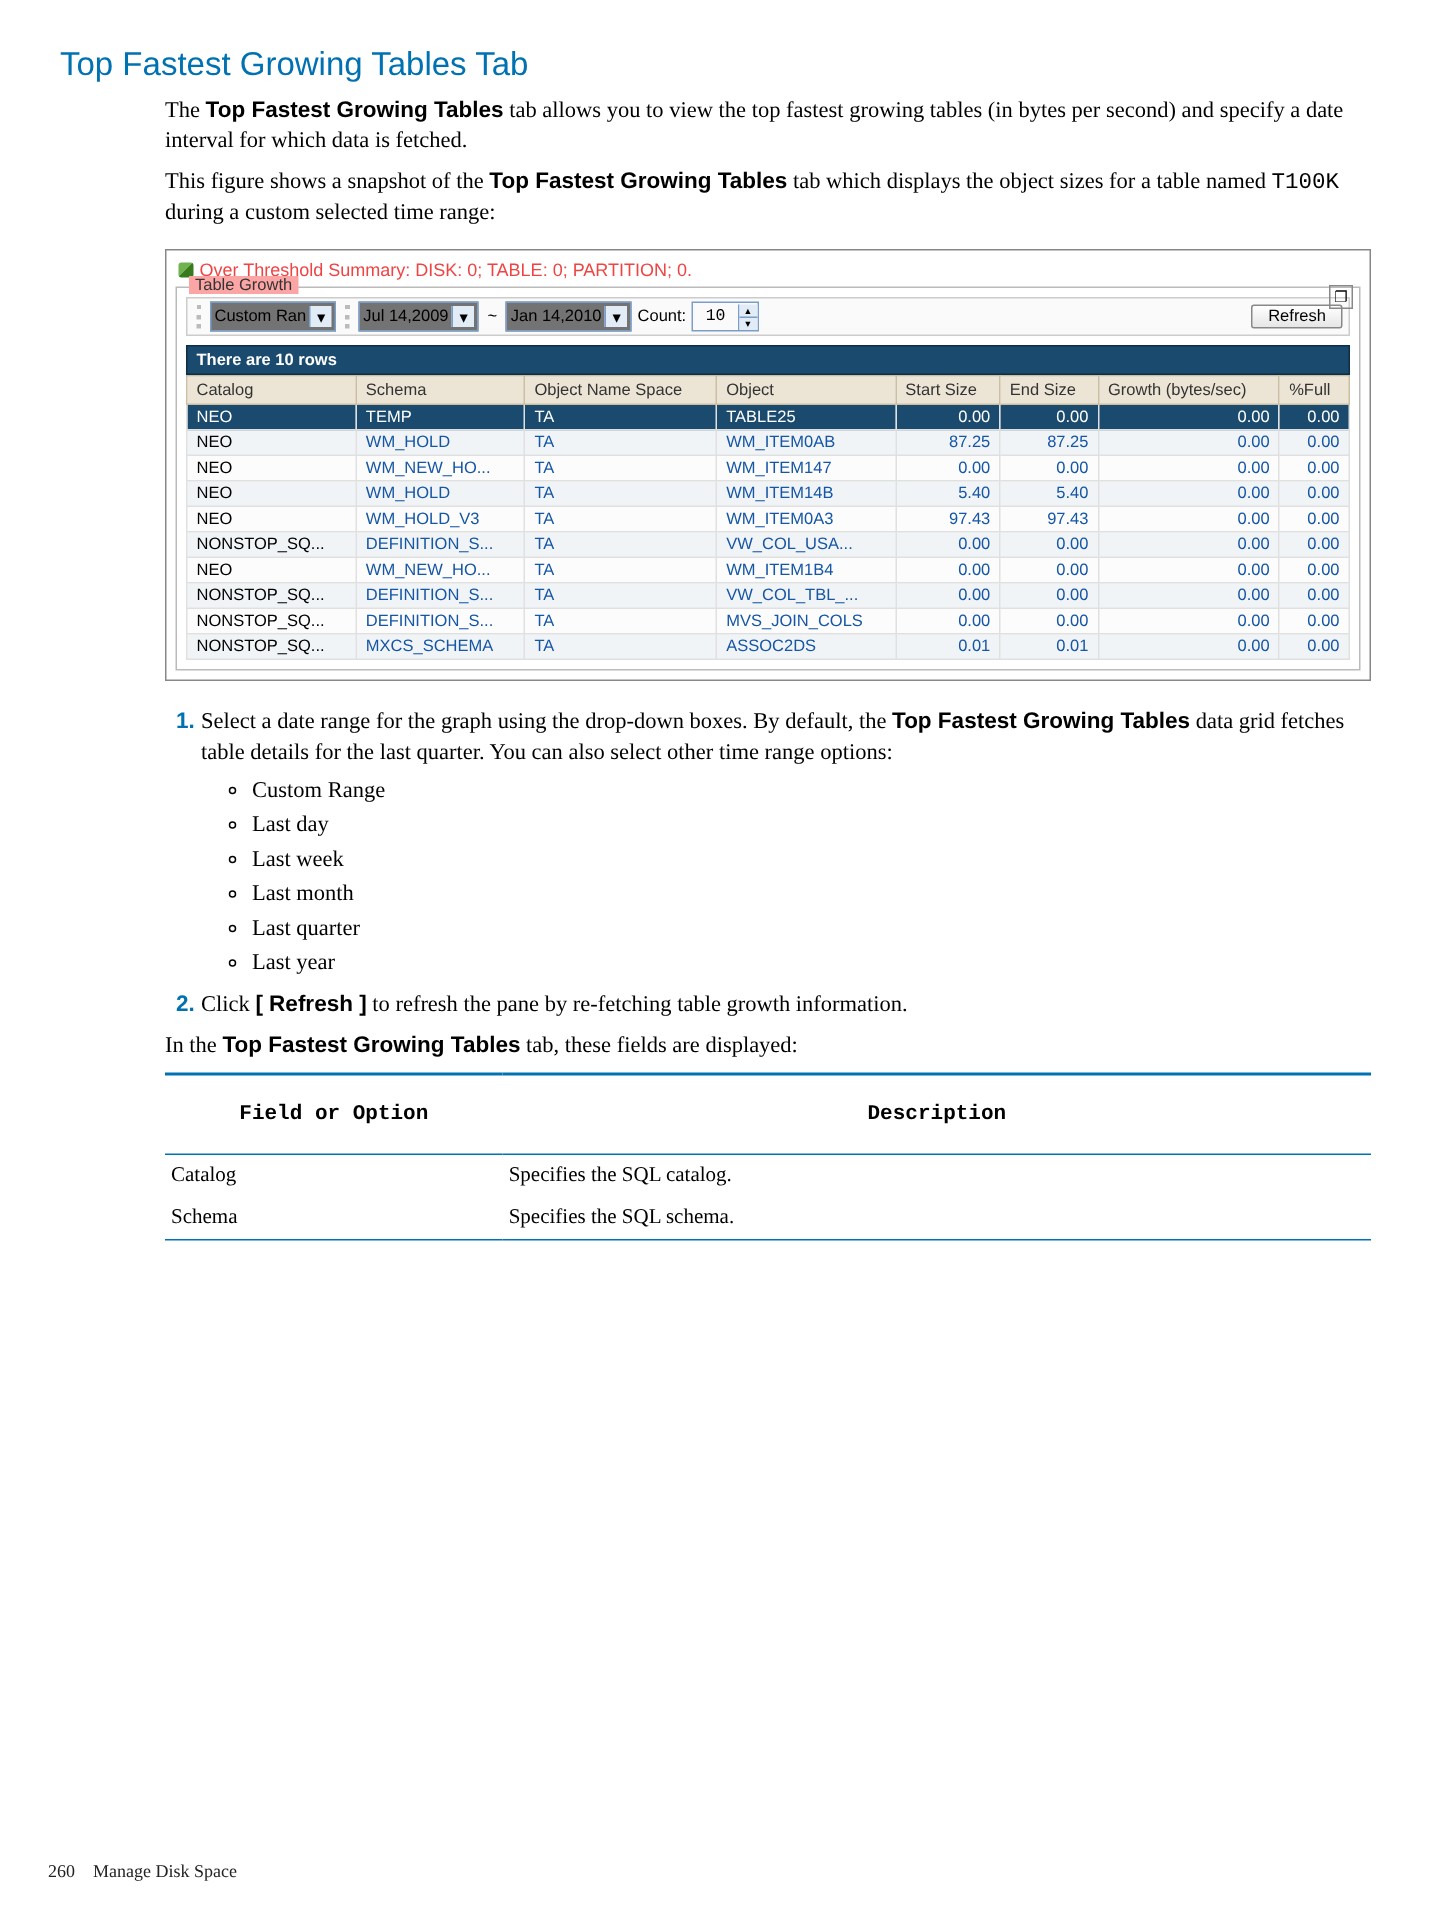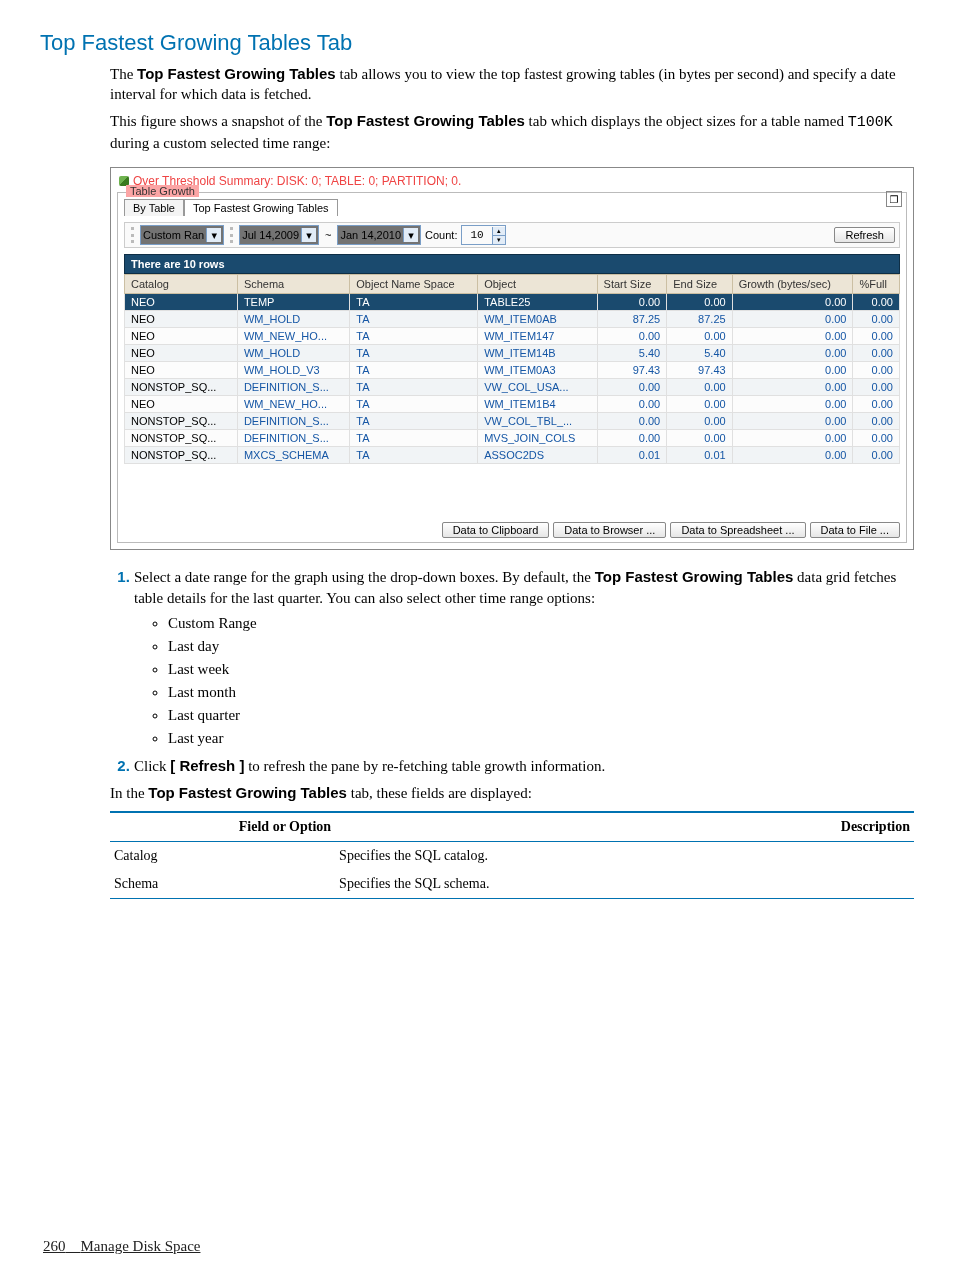--- a/index.html
+++ b/index.html
@@ -72,24 +72,24 @@
   .btnrow { text-align:right; padding-top:60px; }
   .btnrow .btn { margin-left:4px; }
   ol.steps { margin: 14px 0 6px 70px; padding-left: 24px; }
   ol.steps > li::marker { color:#0072b1; font-family: Arial, Helvetica, sans-serif; font-weight:bold; }
   ol.steps > li { margin-bottom:6px; line-height:1.4; }
   ol.steps strong, .ftable strong { font-family: Arial, Helvetica, sans-serif; }
   ul.bullets { margin:4px 0 4px 20px; padding-left: 14px; }
   ul.bullets li { margin:2px 0; }
   .ftable-wrap { margin: 8px 0 0 70px; }
   table.ftable { width:100%; border-collapse:collapse; font-size:14px; }
-  table.ftable th { text-align:right; border-top:2px solid #0072b1; border-bottom:1px solid #0072b1; padding:6px 4px; font-family: Liberation Serif, serif; }
+  table.ftable th { text-align:center; border-top:2px solid #0072b1; border-bottom:1px solid #0072b1; padding:18px 4px; font-family: Liberation Mono, monospace; }
   table.ftable td { padding:6px 4px; vertical-align:top; }
   table.ftable tr.last td { border-bottom:1px solid #0072b1; }
-  .footer { position: fixed; bottom: 16px; left: 43px; font-size: 15px; color:#222;text-decoration:underline; }
+  .footer { position: fixed; bottom: 16px; left: 32px; font-size: 12px; color:#222; }
   .tilde { padding: 0 2px; }
 </style>
 </head>
 <body>
 
 <div class="title">Top Fastest Growing Tables Tab</div>
 
 <p class="body-para">
   <span>The </span>
   <strong>Top Fastest Growing Tables</strong>
@@ -103,24 +103,20 @@
   <span class="mono">T100K</span>
   <span> during a custom selected time range:</span>
 </p>
 
 <div class="screenshot-wrap">
   <div class="ss-title">Over Threshold Summary: DISK: 0; TABLE: 0; PARTITION; 0.</div>
   <div class="fieldset">
     <span class="legend">Table Growth</span>
     <span class="maxicon">❐</span>
 
-    <div class="tabs">
-      <div class="tab">By Table</div>
-      <div class="tab active">Top Fastest Growing Tables</div>
-    </div>
 
     <div class="toolbar">
       <span class="dotted"></span>
       <span class="combo">
         <span>Custom Ran</span>
         <span class="caret">▾</span>
       </span>
       <span class="dotted"></span>
       <span class="combo">
         <span>Jul 14,2009</span>
@@ -255,21 +251,20 @@
             <td class="link">TA</td>
             <td class="link">ASSOC2DS</td>
             <td class="num">0.01</td>
             <td class="num">0.01</td>
             <td class="num">0.00</td>
             <td class="num">0.00</td>
           </tr>
         </tbody>
     </table>
 
-    <div class="btnrow" id="btnrow"><span class="btn">Data to Clipboard</span><span class="btn">Data to Browser ...</span><span class="btn">Data to Spreadsheet ...</span><span class="btn">Data to File ...</span></div>
   </div>
 </div>
 
 <ol class="steps">
   <li>
     <span>Select a date range for the graph using the drop-down boxes. By default, the </span>
     <strong>Top Fastest Growing Tables</strong>
     <span> data grid fetches table details for the last quarter. You can also select other time range options:</span>
     <ul class="bullets" id="range-opts">
         <li>Custom Range</li>

